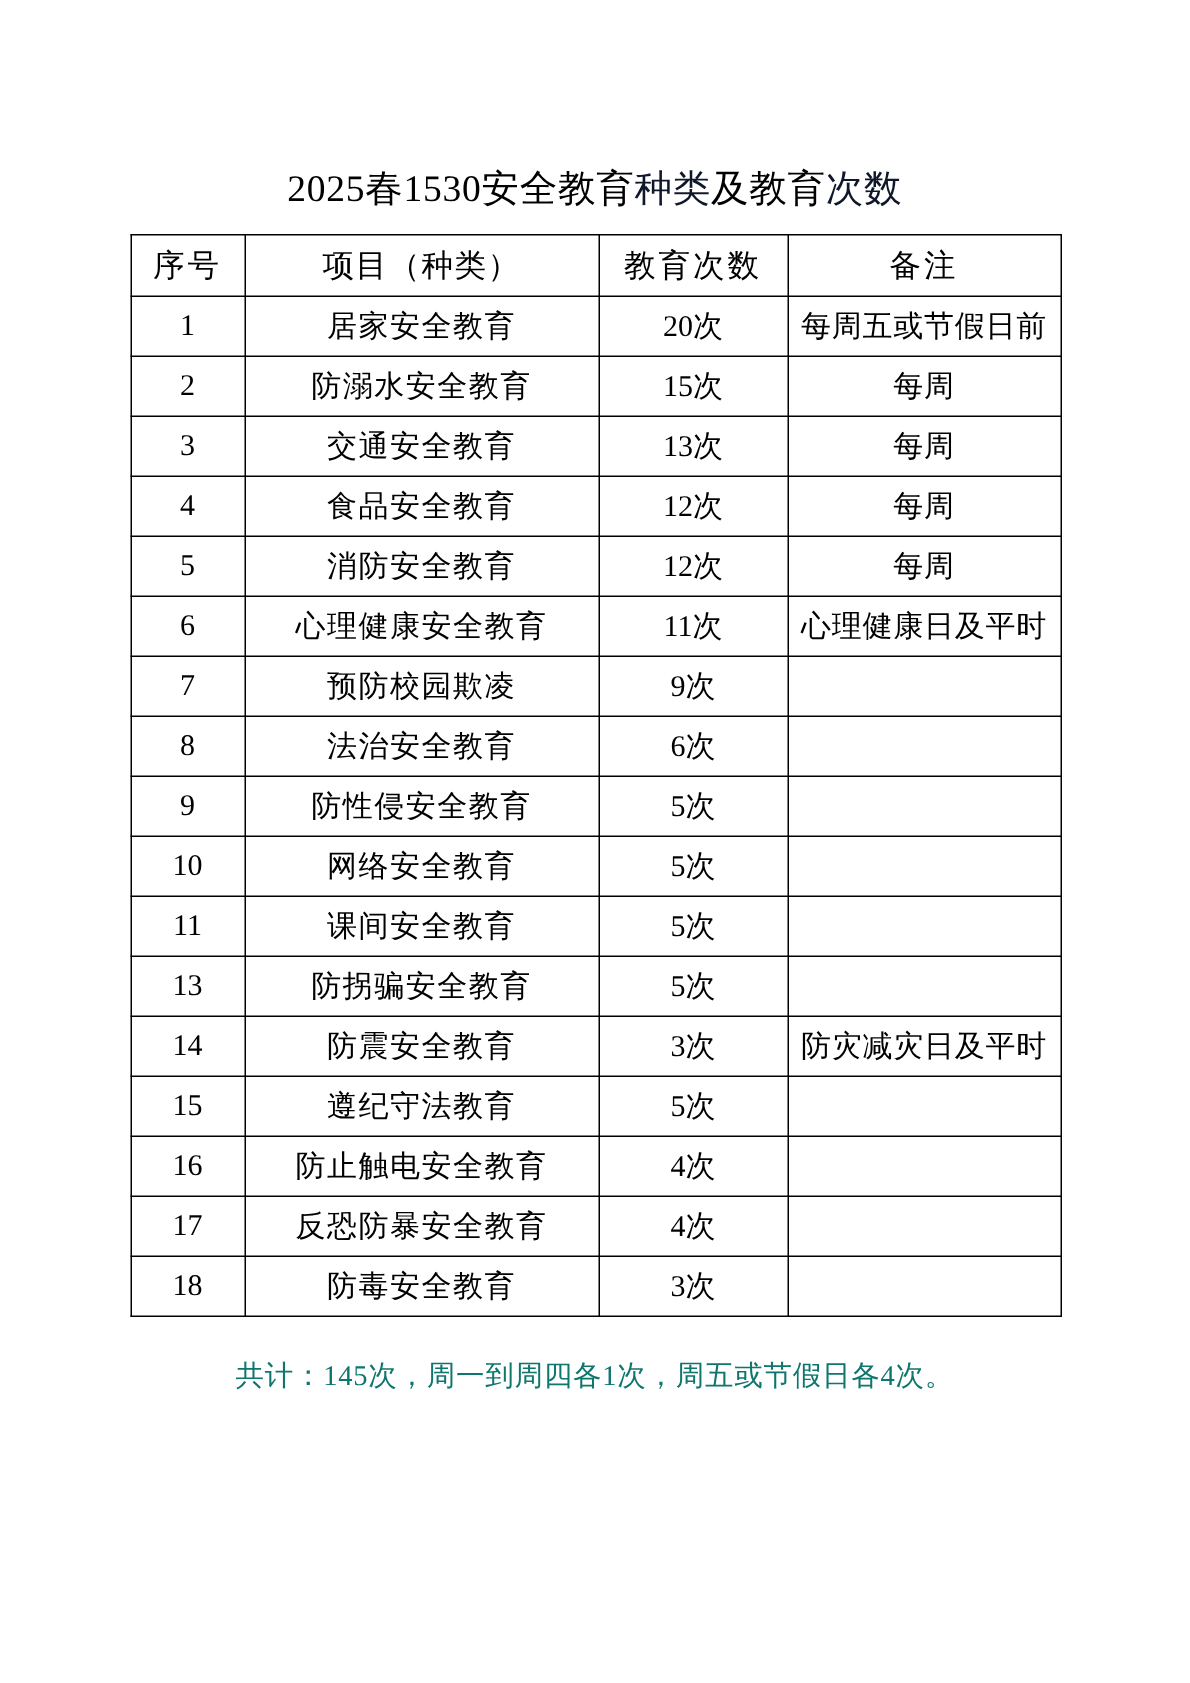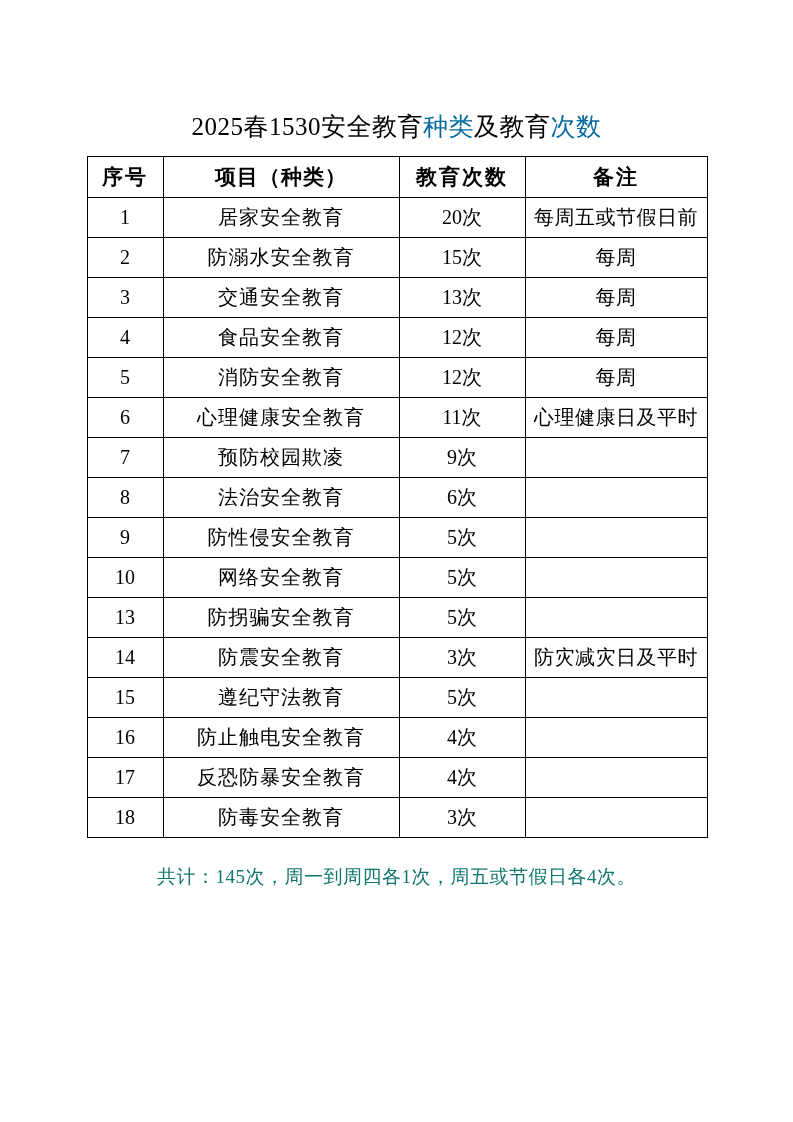--- a/index.html
+++ b/index.html
@@ -26,42 +26,42 @@
     margin: 0;
     padding-top: 112px;
     text-align: center;
     font-size: 25px;
     font-weight: normal;
     letter-spacing: 0.5px;
     line-height: 1.2;
     white-space: nowrap;
   }
   .doc-title .red {
-    color: #0369a1;
+    color: #0f172a;
   }
   .table-wrap {
     margin: 14px auto 0 auto;
     width: 620px;
   }
   table.edu-table {
     border-collapse: collapse;
     width: 100%;
     table-layout: fixed;
   }
   table.edu-table th,
   table.edu-table td {
     border: 1px solid #000000;
     text-align: center;
     vertical-align: middle;
     padding: 0;
   }
   table.edu-table th {
     height: 40px;
     font-size: 21px;
-    font-weight: bold;
+    font-weight: normal;
   }
   table.edu-table td {
     height: 39px;
     font-size: 20px;
     font-weight: normal;
   }
   col.c-idx { width: 76px; }
   col.c-item { width: 236px; }
   col.c-count { width: 126px; }
   col.c-note { width: 182px; }
@@ -160,20 +160,26 @@
             <td class="count">5次</td>
             <td class="note"></td>
           </tr>
           <tr>
             <td class="idx">10</td>
             <td class="item">网络安全教育</td>
             <td class="count">5次</td>
             <td class="note"></td>
           </tr>
           <tr>
+            <td class="idx">11</td>
+            <td class="item">课间安全教育</td>
+            <td class="count">5次</td>
+            <td class="note"></td>
+          </tr>
+          <tr>
             <td class="idx">13</td>
             <td class="item">防拐骗安全教育</td>
             <td class="count">5次</td>
             <td class="note"></td>
           </tr>
           <tr>
             <td class="idx">14</td>
             <td class="item">防震安全教育</td>
             <td class="count">3次</td>
             <td class="note">防灾减灾日及平时</td>

